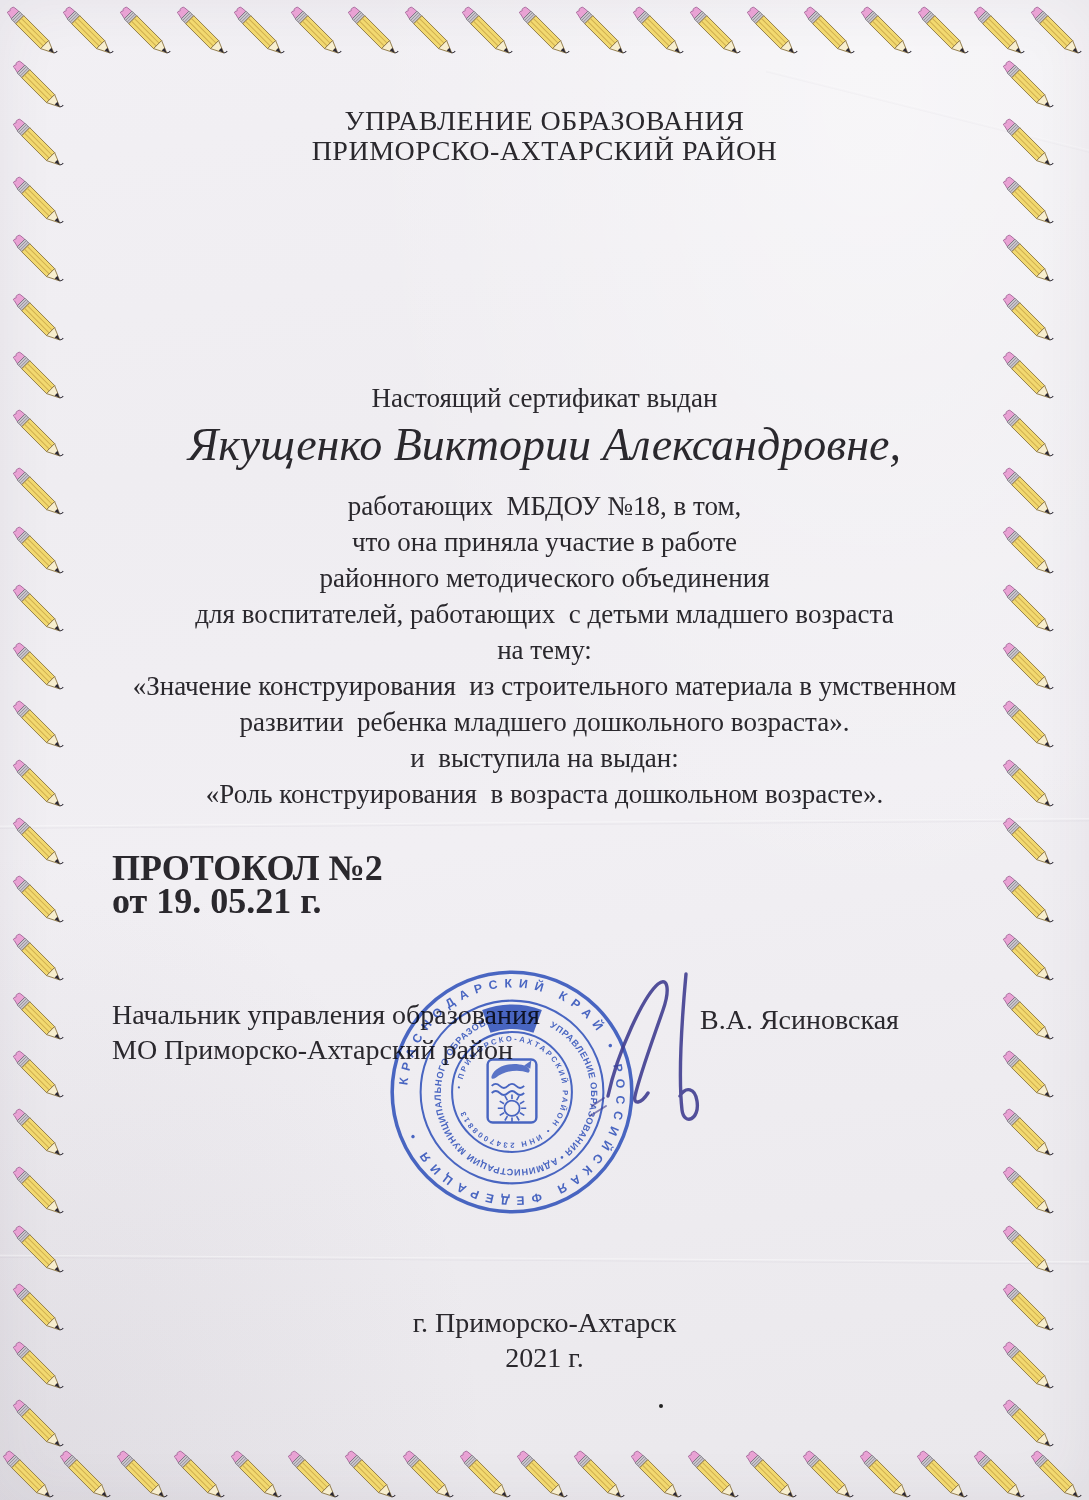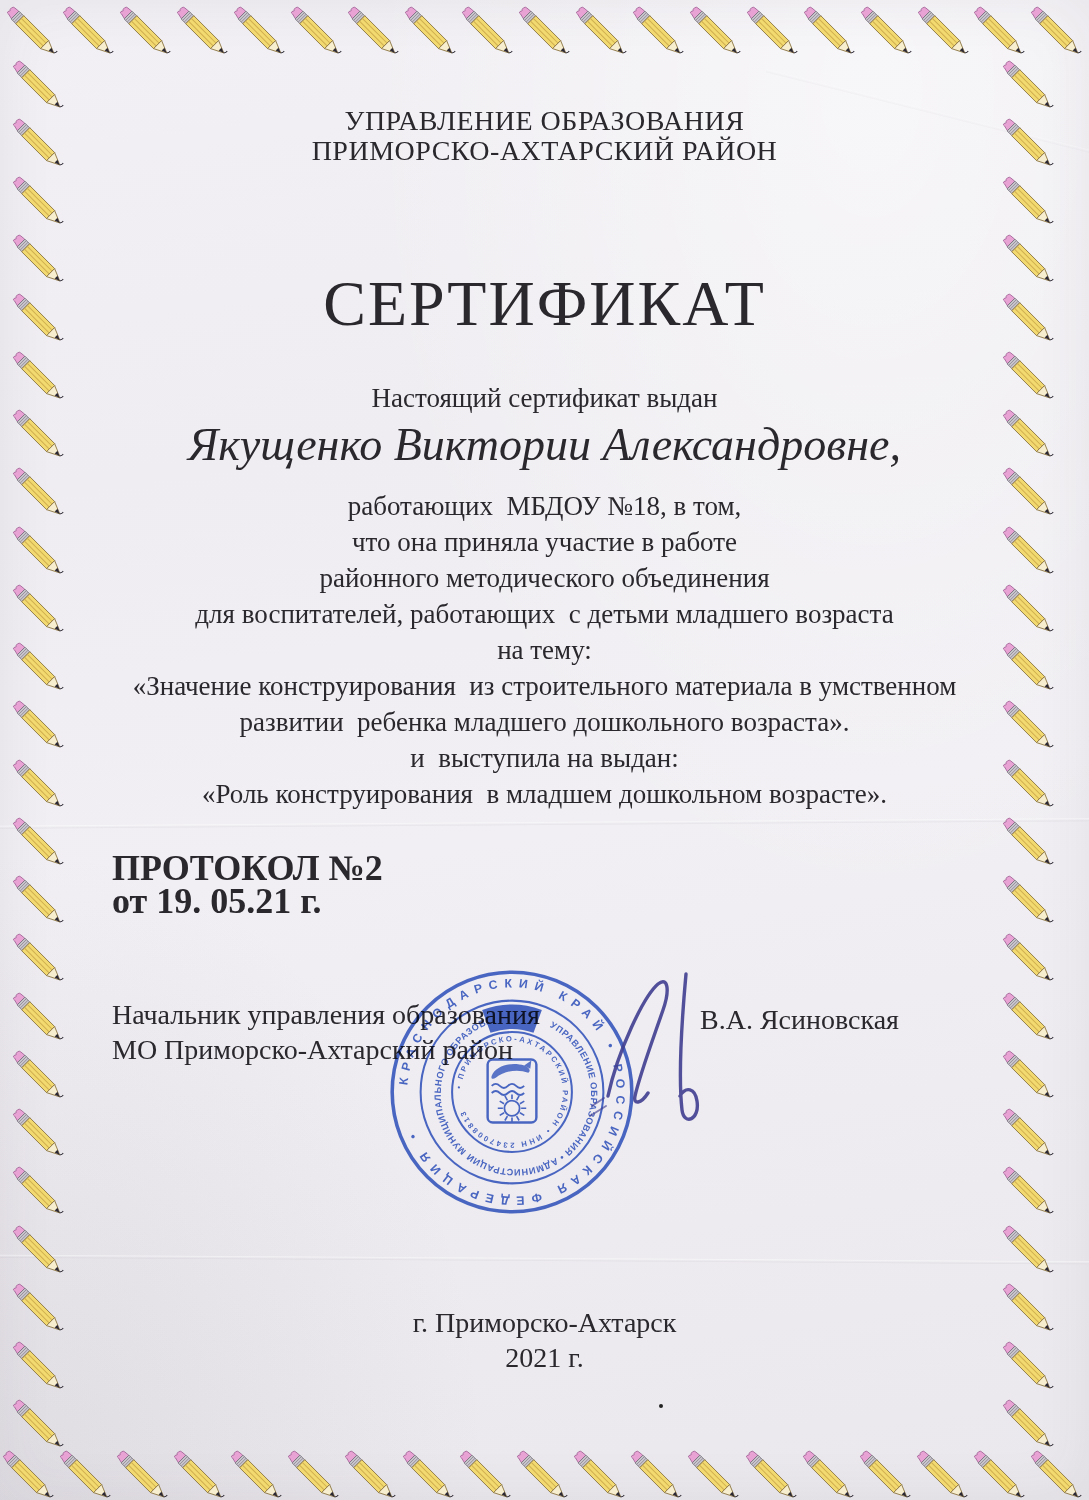--- a/index.html
+++ b/index.html
@@ -608,36 +608,35 @@
 
   <div class="crease c1"></div>
   <div class="crease c2"></div>
   <div class="crease c3"></div>
 
   <div class="center header-block">
     <div>УПРАВЛЕНИЕ ОБРАЗОВАНИЯ</div>
     <div>ПРИМОРСКО-АХТАРСКИЙ РАЙОН</div>
   </div>
 
-  <div class="center title">СЕРТИФИКАТ</div>
 
   <div class="center issued">Настоящий сертификат выдан</div>
 
   <div class="center name">Якущенко Виктории Александровне,</div>
 
   <div class="center bodytext">
     <div class="keepsp">работающих  МБДОУ №18, в том,</div>
     <div class="keepsp">что она приняла участие в работе</div>
     <div class="keepsp">районного методического объединения</div>
     <div class="keepsp">для воспитателей, работающих  с детьми младшего возраста</div>
     <div class="keepsp">на тему:</div>
     <div class="keepsp">«Значение конструирования  из строительного материала в умственном</div>
     <div class="keepsp">развитии  ребенка младшего дошкольного возраста».</div>
     <div class="keepsp">и  выступила на выдан:</div>
-    <div class="keepsp">«Роль конструирования  в младшем дошкольном возрасте».</div>
+    <div class="keepsp">«Роль конструирования  в возраста дошкольном возрасте».</div>
   </div>
 
   <div class="protocol">
     <div>ПРОТОКОЛ №2</div>
     <div>от 19. 05.21 г.</div>
   </div>
 
   <div class="officials">
     <div>Начальник управления образования</div>
     <div>МО Приморско-Ахтарский район</div>

